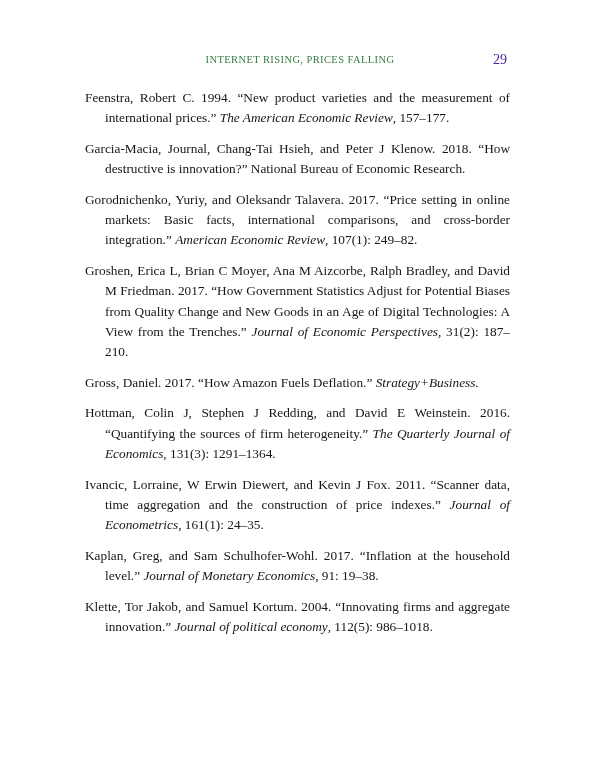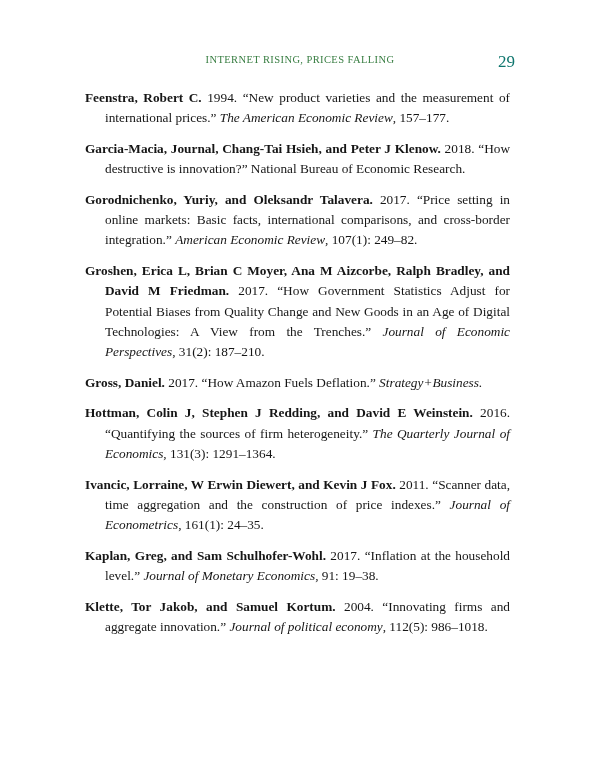--- a/index.html
+++ b/index.html
@@ -28,41 +28,41 @@
     left: 0;
     right: 0;
     top: 2px;
     text-align: center;
     font-size: 10.5px;
     letter-spacing: 0.4px;
     font-weight: normal;
   }
   .page-number {
     position: absolute;
-    right: 0;
+    right: 8px;
     top: 0;
-    font-size: 17px;
-    color: #0f766e;
+    font-size: 14px;
+    color: #4c1d95;
   }
   .references {
     position: absolute;
     top: 88px;
     left: 85px;
     width: 425px;
   }
   .reference {
     margin: 0 0 10px 0;
     padding-left: 20px;
     text-indent: -20px;
     text-align: justify;
     font-size: 13.3px;
     line-height: 20.4px;
   }
   .reference:last-child { margin-bottom: 4px; }
-  .seg-bold { font-weight: bold; }
+  .seg-bold { font-weight: normal; }
   .seg-normal { font-weight: normal; font-style: normal; }
   .seg-italic { font-style: italic; }
 </style>
 </head>
 <body>
 
 <div class="page">
   <div class="page-header">
     <span class="running-title" style="color: rgb(55, 125, 65);">INTERNET RISING, PRICES FALLING</span>
     <span class="page-number">29</span>

